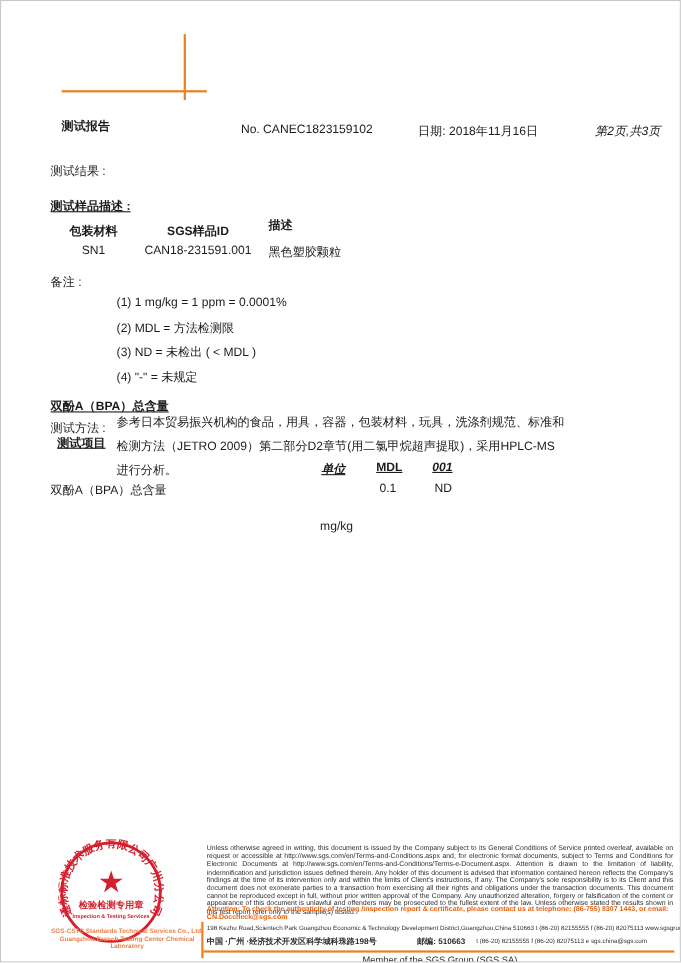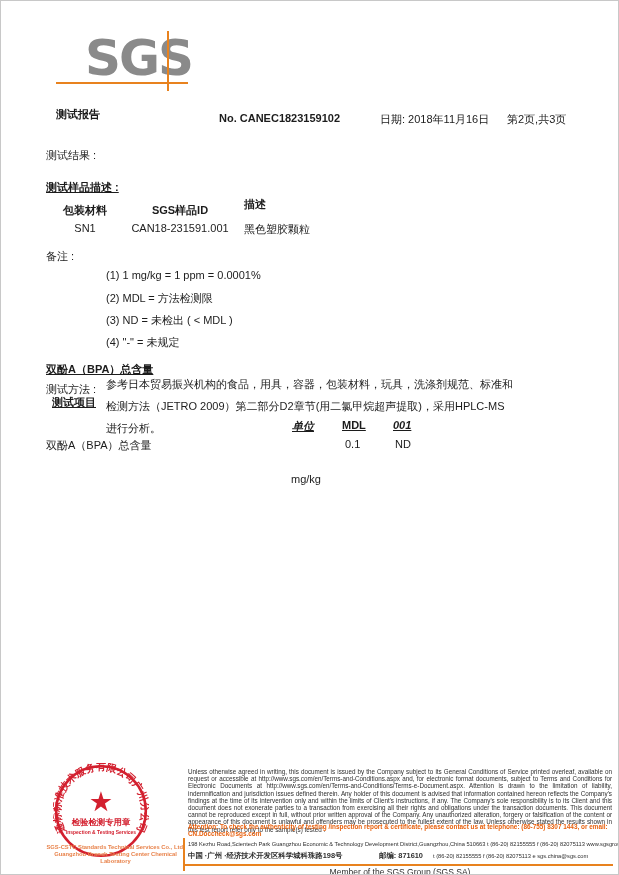--- a/index.html
+++ b/index.html
@@ -46,28 +46,27 @@
     font-size:5.8px;line-height:7px;color:#e8824a;font-weight:bold;
   }
   .member{font-size:8.5px;color:#2e2e2e;}
   .cell{position:absolute;font-size:11px;white-space:nowrap;}
 </style>
 </head>
 <body>
 
 <div class="page">
 
-  <div class="abs logo-text" style="left:84px;top:32px;">SGS</div>
   <div class="abs orange-hline" style="left:55px;top:81px;width:132px;"></div>
   <div class="abs orange-vline" style="left:166px;top:30px;height:60px;"></div>
 
   <div class="abs doc-title" style="left:55px;top:106px;">测试报告</div>
-  <div class="abs hdr-txt" style="left:218px;top:111px;font-weight:bold;">No. CANEC1823159102</div>
+  <div class="abs hdr-txt" style="left:218px;top:111px;">No. CANEC1823159102</div>
   <div class="abs hdr-txt" style="left:379px;top:111px;">日期: 2018年11月16日</div>
-  <div class="abs hdr-txt" style="left:506px;top:111px;">第2页,共3页</div>
+  <div class="abs hdr-txt" style="left:540px;top:111px;font-style:italic;">第2页,共3页</div>
 
   <div class="abs body-txt" style="left:45px;top:147px;">测试结果 :</div>
 
   <div class="abs body-txt bold ul" style="left:45px;top:179px;">测试样品描述 :</div>
 
   <div>
     <div class="cell bold" style="left:45px;top:202px;width:78px;text-align:center;">包装材料</div>
     <div class="cell bold" style="left:123px;top:202px;width:112px;text-align:center;">SGS样品ID</div>
     <div class="cell bold" style="left:243px;top:196px;">描述</div>
     <div class="cell" style="left:45px;top:221px;width:78px;text-align:center;">SN1</div>
@@ -113,21 +112,21 @@
     <div>Guangzhou Branch Testing Center Chemical Laboratory</div>
   </div>
 
   <div class="abs disclaimer" style="left:187px;top:767px;width:424px;">Unless otherwise agreed in writing, this document is issued by the Company subject to its General Conditions of Service printed overleaf, available on request or accessible at http://www.sgs.com/en/Terms-and-Conditions.aspx and, for electronic format documents, subject to Terms and Conditions for Electronic Documents at http://www.sgs.com/en/Terms-and-Conditions/Terms-e-Document.aspx. Attention is drawn to the limitation of liability, indemnification and jurisdiction issues defined therein. Any holder of this document is advised that information contained hereon reflects the Company's findings at the time of its intervention only and within the limits of Client's instructions, if any. The Company's sole responsibility is to its Client and this document does not exonerate parties to a transaction from exercising all their rights and obligations under the transaction documents. This document cannot be reproduced except in full, without prior written approval of the Company. Any unauthorized alteration, forgery or falsification of the content or appearance of this document is unlawful and offenders may be prosecuted to the fullest extent of the law. Unless otherwise stated the results shown in this test report refer only to the sample(s) tested .</div>
 
   <div class="abs attention" style="left:187px;top:822px;width:424px;">Attention: To check the authenticity of testing /inspection report &amp; certificate, please contact us at telephone: (86-755) 8307 1443, or email: CN.Doccheck@sgs.com</div>
 
   <div class="abs addr-en" style="left:187px;top:840px;">198 Kezhu Road,Scientech Park Guangzhou Economic &amp; Technology Development District,Guangzhou,China  510663    t (86-20) 82155555    f (86-20) 82075113    www.sgsgroup.com.cn</div>
   <div>
     <div class="abs addr-cn" style="left:187px;top:850px;">中国 ·广州 ·经济技术开发区科学城科珠路198号</div>
-    <div class="abs addr-cn" style="left:378px;top:850px;">邮编: 871610</div>
+    <div class="abs addr-cn" style="left:378px;top:850px;">邮编: 510663</div>
     <div class="abs addr-en" style="left:432px;top:852px;">t (86-20) 82155555    f (86-20) 82075113    e  sgs.china@sgs.com</div>
   </div>
 
   <div class="abs orange-vline" style="left:182px;top:837px;height:33px;"></div>
   <div class="abs orange-hline" style="left:184px;top:863px;width:428px;"></div>
 
   <div class="abs member" style="left:187px;top:866px;width:424px;text-align:center;">Member of the SGS Group (SGS SA)</div>
 
 </div>
 

